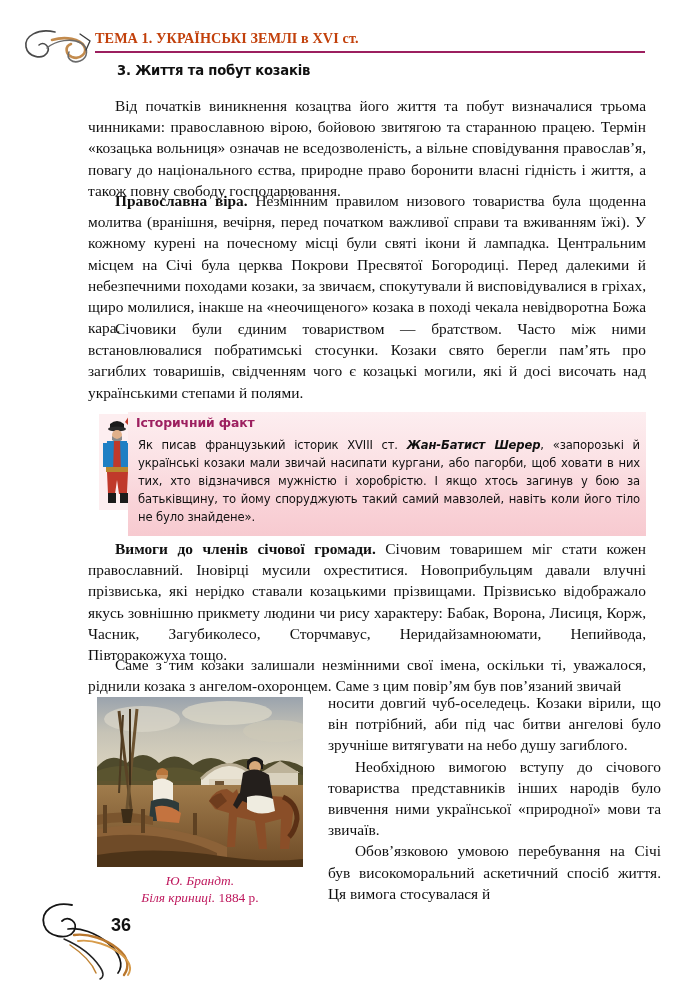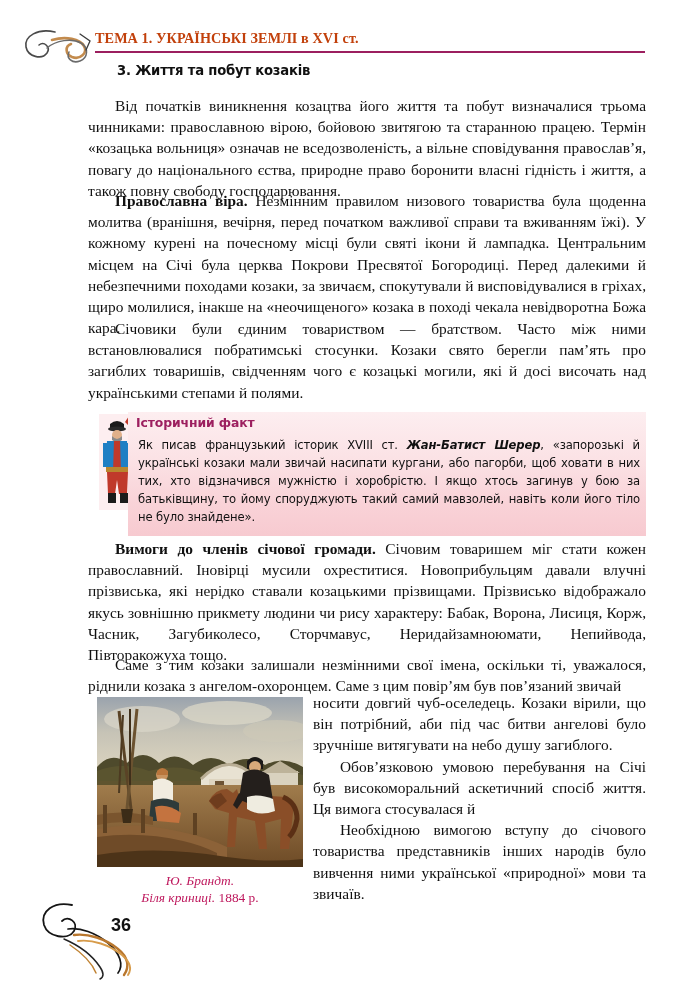--- a/index.html
+++ b/index.html
@@ -157,21 +157,21 @@
     font-size: 13.4px;
     line-height: 17px;
     font-style: italic;
     color: #be185d;
   }
   .caption .roman { font-style: normal; }
 
   
   .side-col {
     position: absolute;
-    left: 313px;
+    left: 328px;
     top: 692px;
     width: 333px;
     text-align: justify;
     font-size: 15.4px;
     line-height: 21.2px;
     font-family: "Liberation Serif", "DejaVu Serif", serif;
     color: #101010;
   }
   .side-col p { margin: 0; text-indent: 27px; text-align: justify; }
   .side-col p.no-indent { text-indent: 0; }
@@ -335,22 +335,22 @@
     </svg>
   </div>
 
   <div class="caption">
     <span>Ю. Брандт.</span><br>
     <span>Біля криниці. </span><span class="roman">1884 р.</span>
   </div>
 
   <div class="side-col">
     <p class="no-indent">носити довгий чуб-оселедець. Козаки вірили, що він потрібний, аби під час битви ангелові було зручніше витягувати на небо душу загиблого.</p>
+    <p>Необхідною вимогою вступу до січового товариства представників інших народів було вивчення ними української «природної» мови та звичаїв.</p>
     <p>Обов’язковою умовою перебування на Січі був високоморальний аскетичний спосіб життя. Ця вимога стосувалася й</p>
-    <p>Необхідною вимогою вступу до січового товариства представників інших народів було вивчення ними української «природної» мови та звичаїв.</p>
   </div>
 
   <svg class="footer-flourish" viewBox="0 0 120 86">
     <path d="M38 10 C20 6, 6 16, 10 30 C14 42, 34 46, 40 36 C45 27, 34 20, 28 26" fill="none" stroke="#151515" stroke-width="1.8" stroke-linecap="round"></path>
     <path d="M34 34 C46 32, 62 38, 74 48 C86 58, 90 70, 84 78" fill="none" stroke="#151515" stroke-width="1.7" stroke-linecap="round"></path>
     <path d="M40 40 C54 38, 72 44, 84 54 C94 62, 96 72, 90 80" fill="none" stroke="#b9772e" stroke-width="2.4" stroke-linecap="round"></path>
     <path d="M44 46 C58 44, 76 50, 88 60 C96 67, 98 74, 94 80" fill="none" stroke="#d79b4a" stroke-width="1.9" stroke-linecap="round"></path>
     <path d="M30 44 C44 50, 58 60, 66 72 C70 78, 70 82, 66 84" fill="none" stroke="#232323" stroke-width="1.5" stroke-linecap="round"></path>
     <path d="M36 50 C48 58, 58 68, 62 78" fill="none" stroke="#c08333" stroke-width="1.5" stroke-linecap="round"></path>
   </svg>

